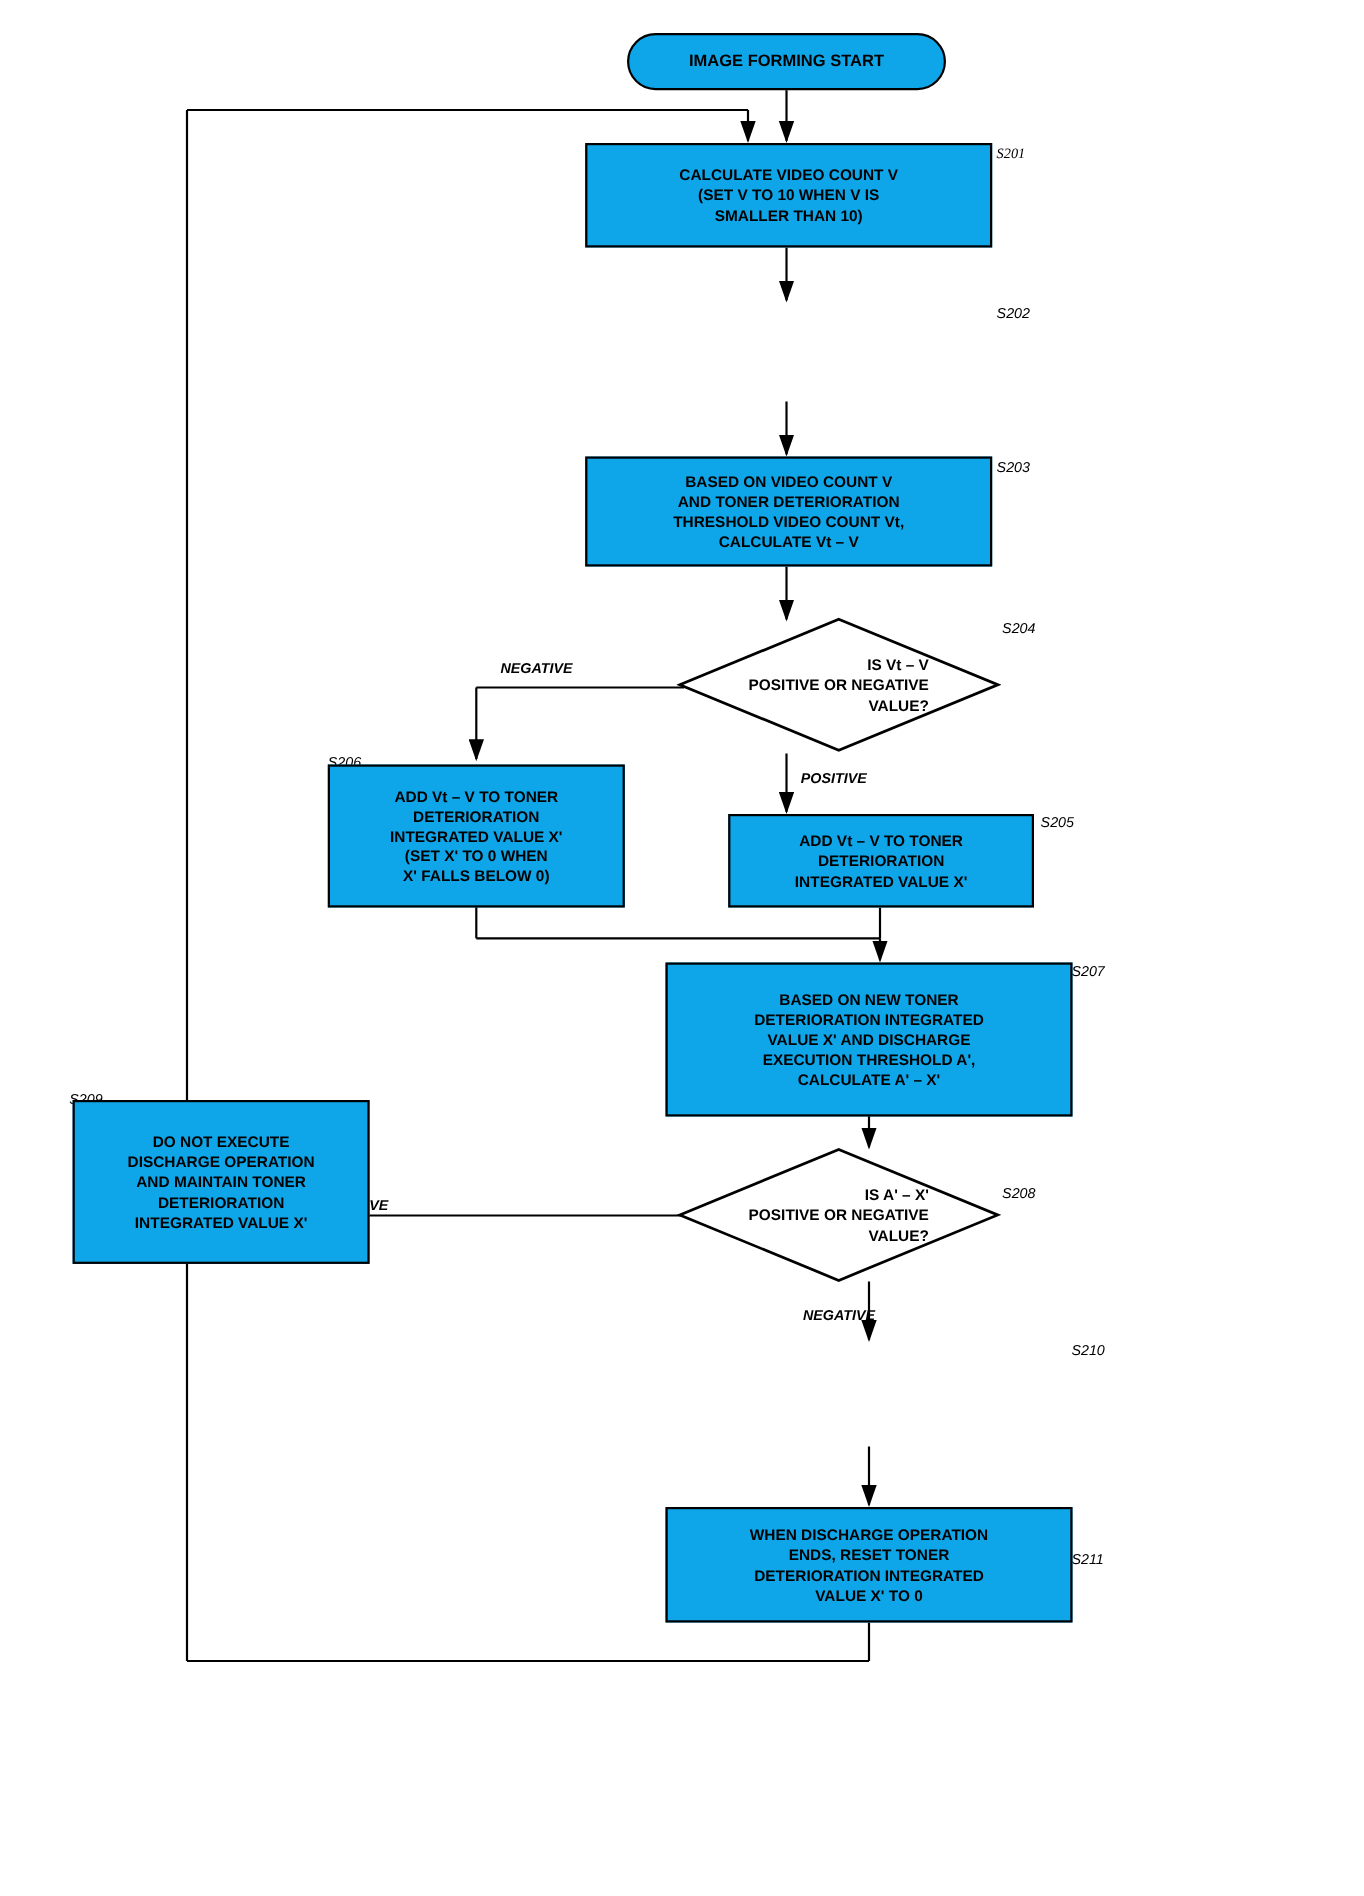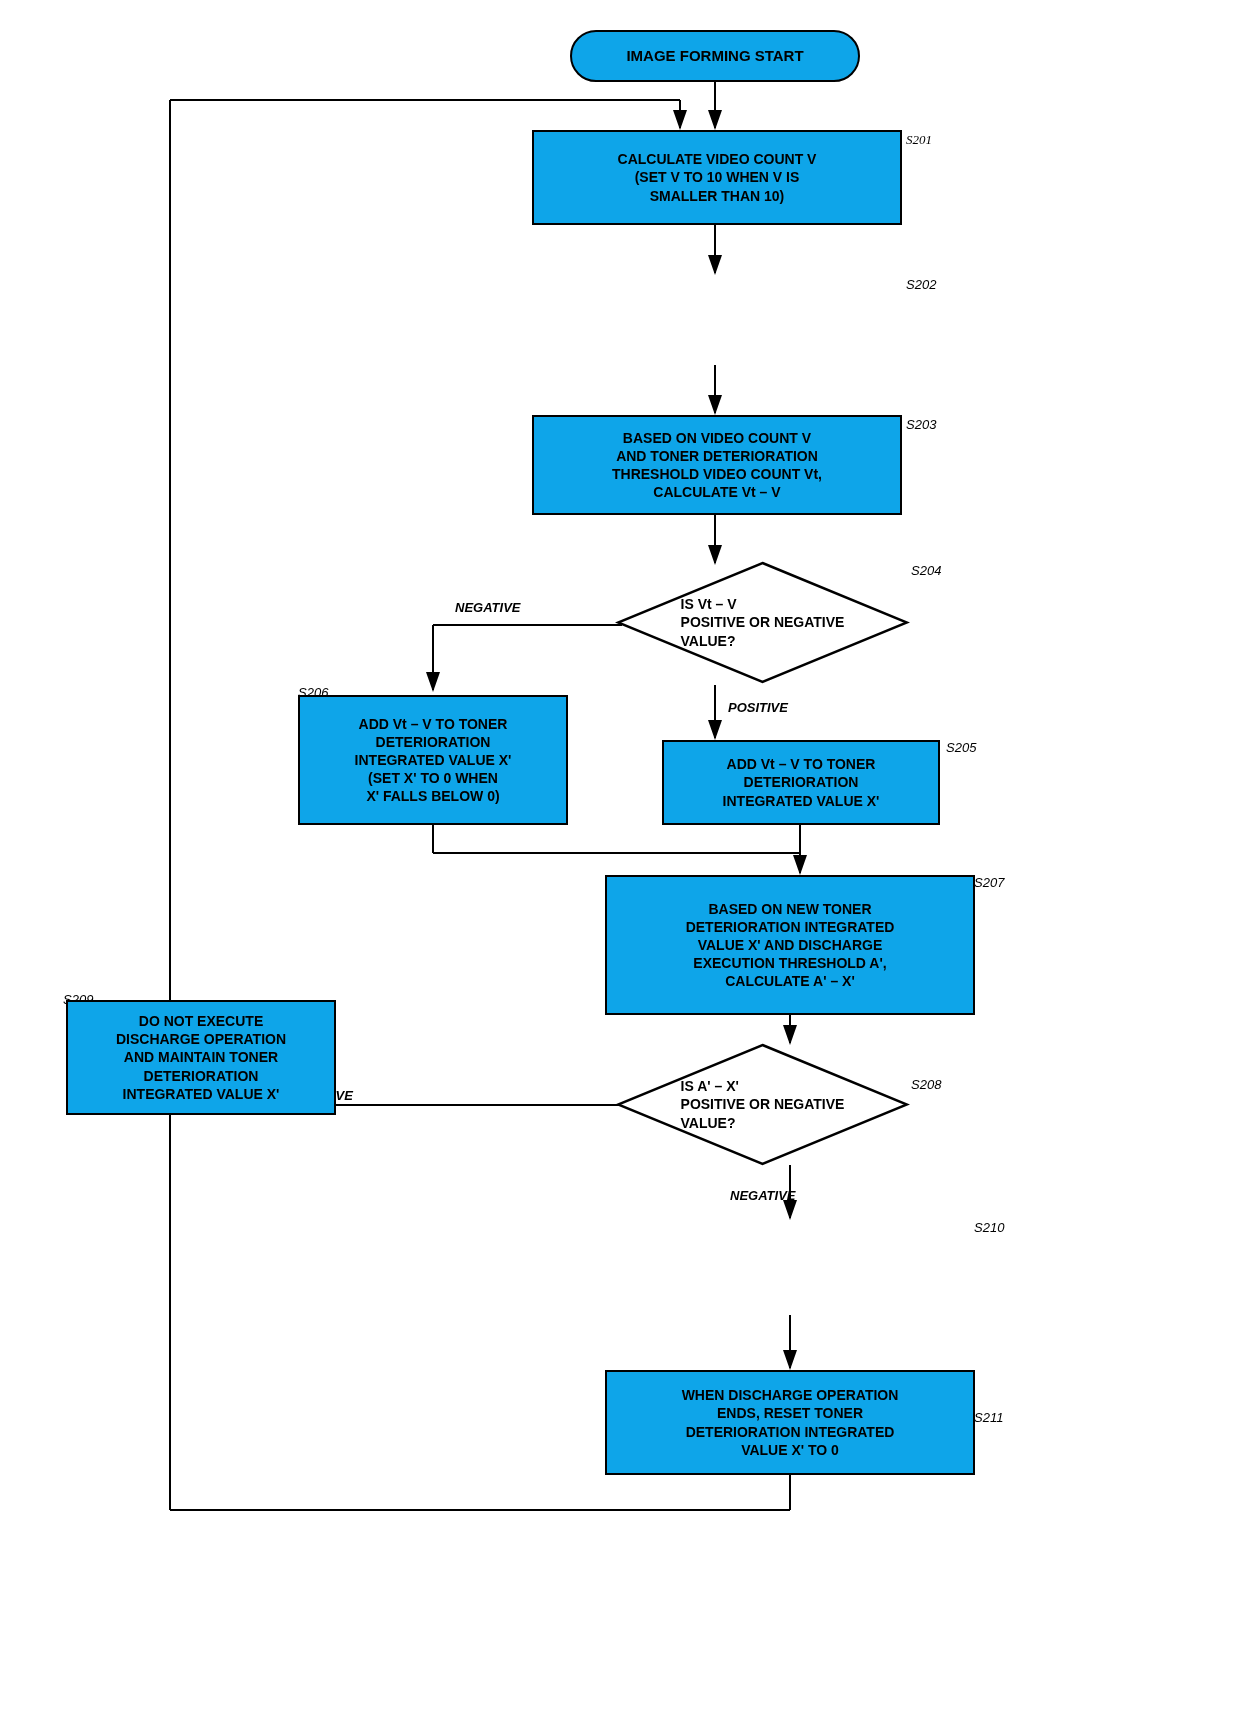--- a/index.html
+++ b/index.html
@@ -43,21 +43,21 @@
     }
     .node-diamond .diamond-shape {
       position: absolute;
       width: 100%;
       height: 100%;
       top: 0; left: 0;
     }
     .node-diamond .diamond-text {
       position: relative;
       z-index: 2;
-      text-align: left;
+      text-align: right;
       font-size: 14px;
       font-weight: bold;
       line-height: 1.3;
       padding: 8px;
     }
     .label {
       position: absolute;
       font-size: 13px;
       font-weight: bold;
       font-style: italic;
@@ -185,21 +185,21 @@
     </svg>
     <div class="diamond-text">IS A' – X'<br>POSITIVE OR NEGATIVE<br>VALUE?</div>
   </div>
 
   <div class="label" style="left:293px; top:1088px;">POSITIVE</div>
 
   <div class="label" style="left:730px; top:1188px;">NEGATIVE</div>
 
   <div class="step-label" style="left:63px; top:992px;">S209</div>
 
-  <div class="node" style="left:66px; top:1000px; width:270px; height:115px;">
+  <div class="node" style="left:66px; top:1000px; width:270px; height:149px;">
     <span>DO NOT EXECUTE<br>DISCHARGE OPERATION<br>AND MAINTAIN TONER<br>DETERIORATION<br>INTEGRATED VALUE X'</span>
   </div>
 
   <div class="step-label" style="left:974px; top:1220px;">S210</div>
 
 
   <div class="step-label" style="left:974px; top:1370px;margin-top:40px;">S211</div>
 
   <div class="node" style="left:605px; top:1370px; width:370px; height:105px;">
     <span>WHEN DISCHARGE OPERATION<br>ENDS, RESET TONER<br>DETERIORATION INTEGRATED<br>VALUE X' TO 0</span>

